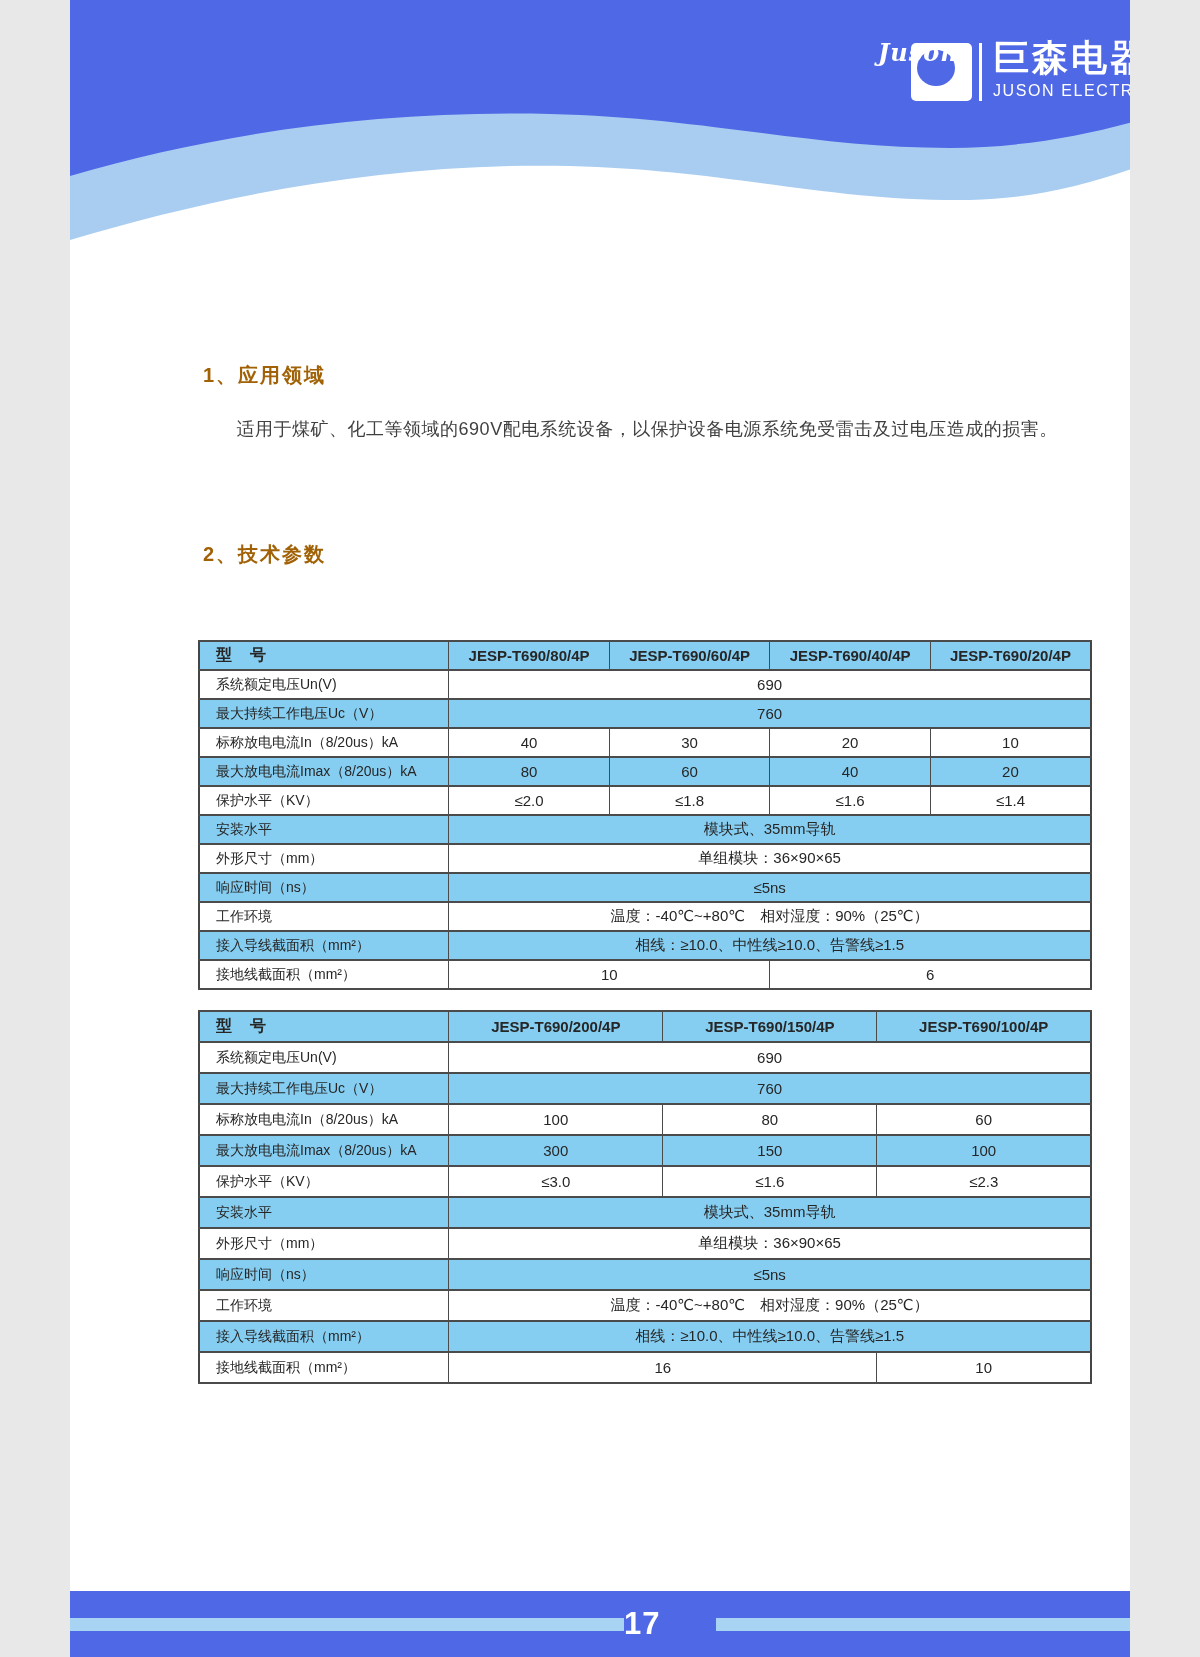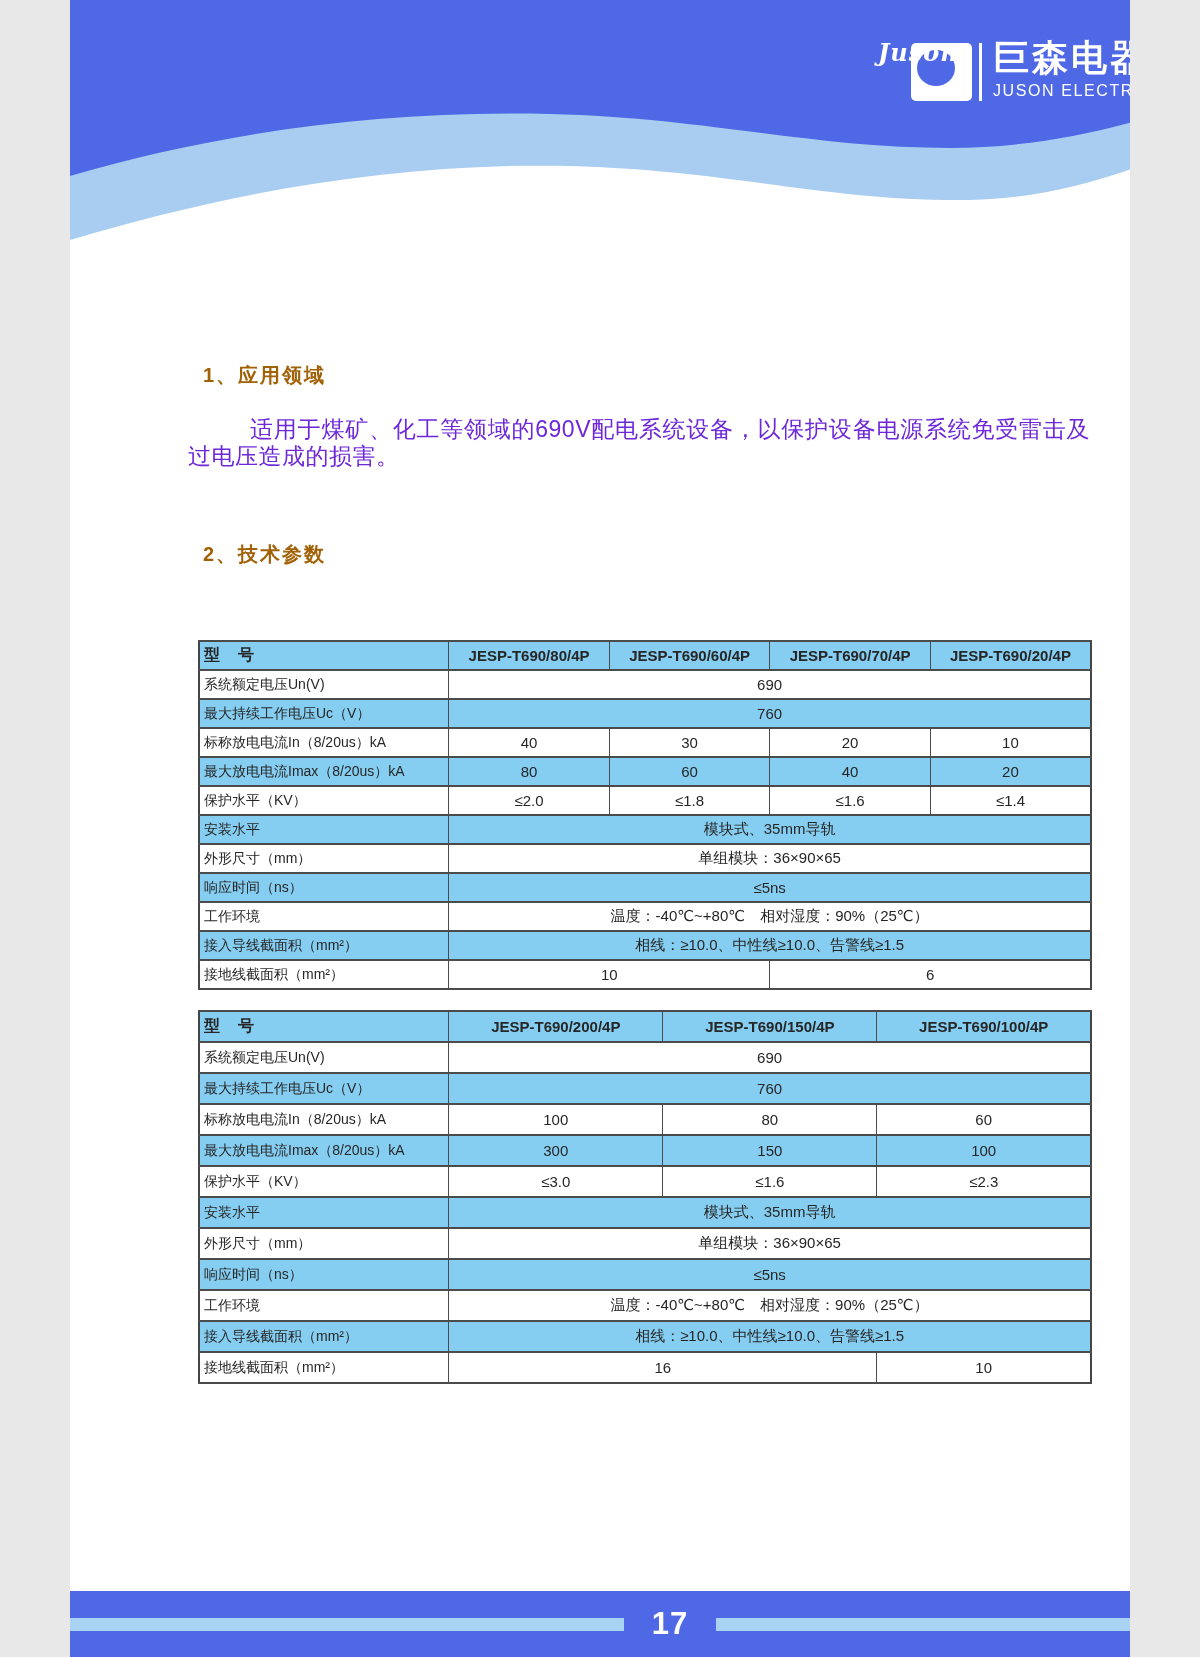--- a/index.html
+++ b/index.html
@@ -29,45 +29,45 @@
     font-size:27px;font-weight:bold;color:#3a3c99;letter-spacing:2px;white-space:nowrap;
   }
   .h-app,.h-spec{
     position:absolute;left:133px;margin:0;
     font-size:20px;font-weight:bold;color:#a16207;letter-spacing:2px;white-space:nowrap;
   }
   .h-app{top:362px;}
   .h-spec{top:541px;}
   .para{
     position:absolute;left:118px;top:416px;width:902px;margin:0;
-    font-size:23px;line-height:27px;color:#6d28d9;text-indent:2.7em;letter-spacing:0.5px;
+    font-size:18px;line-height:27px;color:#404040;text-indent:2.7em;letter-spacing:0.5px;
     text-align:justify;
   }
   
   .tbl{position:absolute;left:128px;width:894px;}
   .t1{top:640px;}
   .t2{top:1010px;}
   table.spec{width:100%;border-collapse:collapse;table-layout:fixed;border:2px solid #454545;}
   .spec th,.spec td{
     border:1px solid #4b4b4b;border-top-width:2px;border-bottom-width:2px;
     font-size:15px;color:#262626;height:25px;padding:1px 4px;
     text-align:center;vertical-align:middle;background:#ffffff;overflow:hidden;white-space:nowrap;
   }
   .t2 .spec th,.t2 .spec td{height:27px;}
-  .spec .lbl{text-align:left;padding-left:4px;font-size:14px;}
+  .spec .lbl{text-align:left;padding-left:16px;font-size:14px;}
   .spec thead th{font-weight:bold;font-size:15px;}
   .spec .lbl-hdr{font-size:16px;font-weight:bold;letter-spacing:1px;}
   .spec tr.shade th,.spec tr.shade td{background:#86cef1;}
   
   .footer{position:absolute;left:0;bottom:0;width:1200px;height:66px;background:#4f68e5;}
   .footer-stripe{position:absolute;left:0;top:27px;width:100%;height:13px;background:#a8d3f3;}
   .footer-num{
     position:absolute;left:50%;top:12px;transform:translateX(-50%);
     width:92px;height:42px;background:#4f68e5;
-    color:#fff;font-size:31px;font-weight:bold;text-align:center;line-height:42px;letter-spacing:1px;
+    color:#fff;font-size:31px;font-weight:bold;text-align:left;line-height:42px;letter-spacing:1px;
   }
 </style>
 </head>
 <body>
 
 <div class="page">
 
   <svg class="banner" viewBox="0 0 1200 260" preserveAspectRatio="none" aria-hidden="true">
     <path class="band-light" d="M0,0 L1200,0 L1200,102 C1130,145 1020,198 900,200 C760,202 660,170 500,166 C320,162 150,195 0,240 Z"></path>
     <path class="band-blue" d="M0,0 L1200,0 L1200,70 C1120,110 1000,148 880,148 C740,148 640,118 480,114 C300,110 140,135 0,176 Z"></path>
@@ -96,21 +96,21 @@
           <col style="width: 18%;">
           <col style="width: 18%;">
           <col style="width: 18%;">
           <col style="width: 18%;">
         </colgroup>
         <thead>
           <tr class="shade">
             <th class="lbl lbl-hdr">型　号</th>
             <th>JESP-T690/80/4P</th>
             <th>JESP-T690/60/4P</th>
-            <th>JESP-T690/70/4P</th>
+            <th>JESP-T690/40/4P</th>
             <th>JESP-T690/20/4P</th>
           </tr>
         </thead>
         <tbody>
           <tr>
             <td class="lbl">系统额定电压Un(V)</td>
             <td colspan="4">690</td>
           </tr>
           <tr class="shade">
             <td class="lbl">最大持续工作电压Uc（V）</td>

